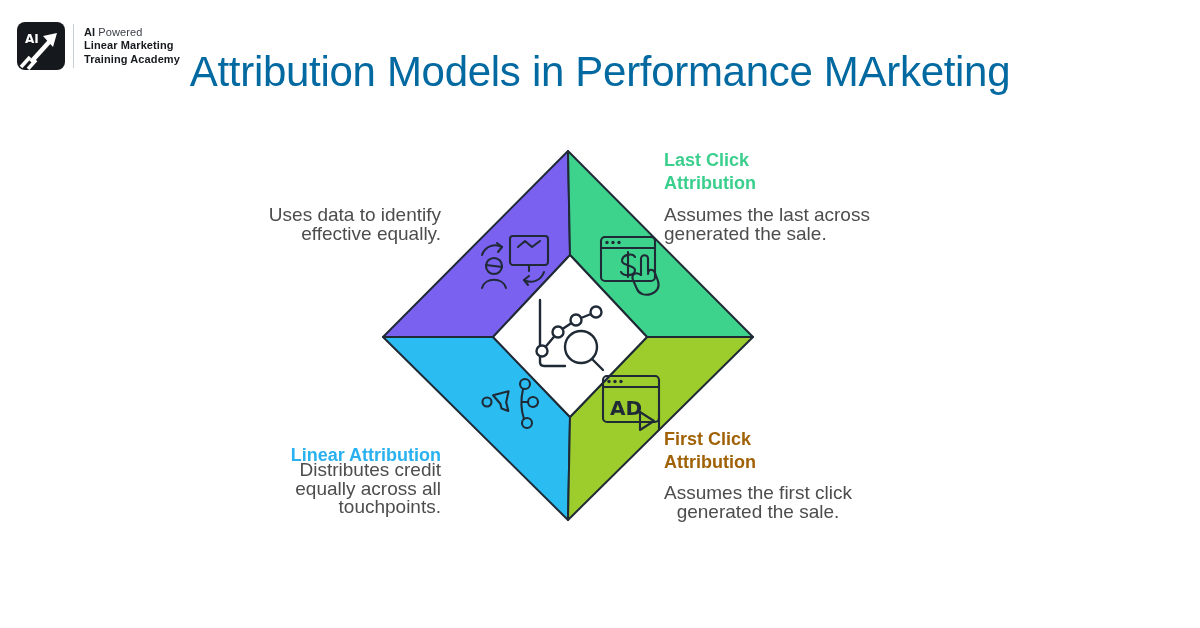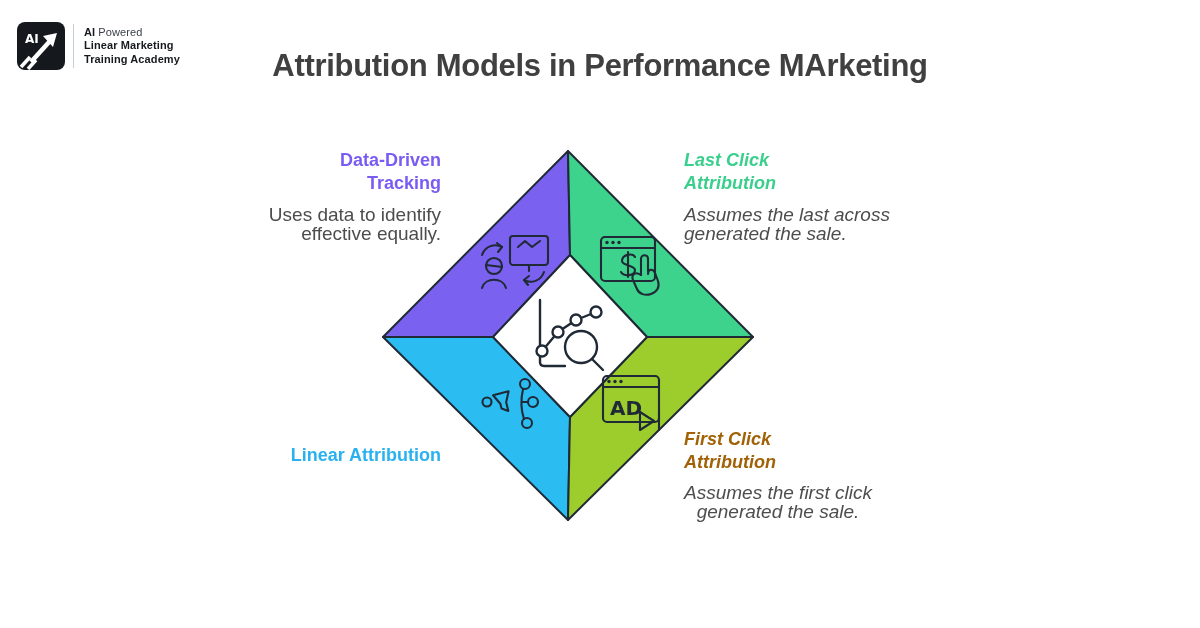--- a/index.html
+++ b/index.html
@@ -9,38 +9,38 @@
   
   .brand { position: absolute; left: 17px; top: 22px; display: flex; align-items: center; }
   .brand-logo { display: block; }
   .brand-divider { width: 1px; height: 44px; background: #c9ced4; margin: 0 10px 0 8px; }
   .brand-text { font-size: 11px; line-height: 13.5px; color: #16191d; letter-spacing: 0.1px; }
   .brand-text .b { font-weight: 700; }
   .brand-text .r { font-weight: 400; color: #3c4147; }
 
   
   .title { position: absolute; left: 0; right: 0; top: 48px; text-align: center;
-           font-size: 31px; font-weight: 700; color: #404040; letter-spacing: -0.3px; }
+           font-size: 42px; font-weight: 400; color: #0369a1; letter-spacing: -0.3px; }
 
   
   .diamond { position: absolute; left: 370px; top: 140px; }
   .shape { stroke: #1f2a36; stroke-width: 2; stroke-linejoin: round; }
   .icon  { stroke: #1f2a36; stroke-width: 2.1; fill: none; stroke-linecap: round; stroke-linejoin: round; }
   .icon .fill { fill: #1f2a36; stroke: none; }
   .icon text { stroke: none; font-family: "DejaVu Sans", sans-serif; font-weight: bold; }
   .icon-big { stroke-width: 2.4; }
 
   
   .qlabel { position: absolute; }
   .qlabel h2 { font-size: 18px; line-height: 23px; font-weight: 700; }
   .qlabel h2 span { display: block; }
   .qdesc { position: absolute; font-size: 19px; line-height: 18.5px; color: #4d4d4d; }
   .qdesc span { display: block; }
   .al-r { text-align: right; right: 759px; }
-  .al-l { text-align: left; left: 684px; font-style: italic; }
+  .al-l { text-align: left; left: 664px; }
 </style>
 </head>
 <body>
 
 <div class="page">
 
   <div class="brand">
     <svg class="brand-logo" width="48" height="48" viewBox="0 0 48 48">
       <rect x="0" y="0" width="48" height="48" rx="8" fill="#15181c"></rect>
       <text x="8" y="21" font-size="12" font-weight="bold" fill="#ffffff" font-family="DejaVu Sans, sans-serif">AI</text>
@@ -119,26 +119,20 @@
       <polyline points="-28,13 -12,-6 6,-18 26,-26"></polyline>
       <circle cx="-28" cy="13" r="5.5" fill="#ffffff"></circle>
       <circle cx="-12" cy="-6" r="5.5" fill="#ffffff"></circle>
       <circle cx="6" cy="-18" r="5.5" fill="#ffffff"></circle>
       <circle cx="26" cy="-26" r="5.5" fill="#ffffff"></circle>
       <circle cx="11" cy="9" r="16"></circle>
       <line x1="22" y1="21" x2="33" y2="32"></line>
     </g>
   </svg>
 
-  <div class="qlabel al-r" style="top:149px;">
-    <h2 style="color: rgb(122, 92, 242);">
-      <span>Data-Driven</span>
-      <span>Tracking</span>
-    </h2>
-  </div>
   <div class="qdesc al-r" style="top:206px;">
     <span>Uses data to identify</span>
     <span>effective equally.</span>
   </div>
 
   <div class="qlabel al-l" style="top:149px;">
     <h2 style="color: rgb(59, 207, 141);">
       <span>Last Click</span>
       <span>Attribution</span>
     </h2>
@@ -146,20 +140,25 @@
   <div class="qdesc al-l" style="top:206px;">
     <span>Assumes the last across</span>
     <span>generated the sale.</span>
   </div>
 
   <div class="qlabel al-r" style="top:444px;">
     <h2 style="color: rgb(41, 178, 239);">
       <span>Linear Attribution</span>
     </h2>
   </div>
+  <div class="qdesc al-r" style="top:461px;">
+    <span>Distributes credit</span>
+    <span>equally across all</span>
+    <span>touchpoints.</span>
+  </div>
 
   <div class="qlabel al-l" style="top:428px;">
     <h2 style="color: #a16207;">
       <span>First Click</span>
       <span>Attribution</span>
     </h2>
   </div>
   <div class="qdesc al-l" style="top:484px;text-align:center;">
     <span>Assumes the first click</span>
     <span>generated the sale.</span>

